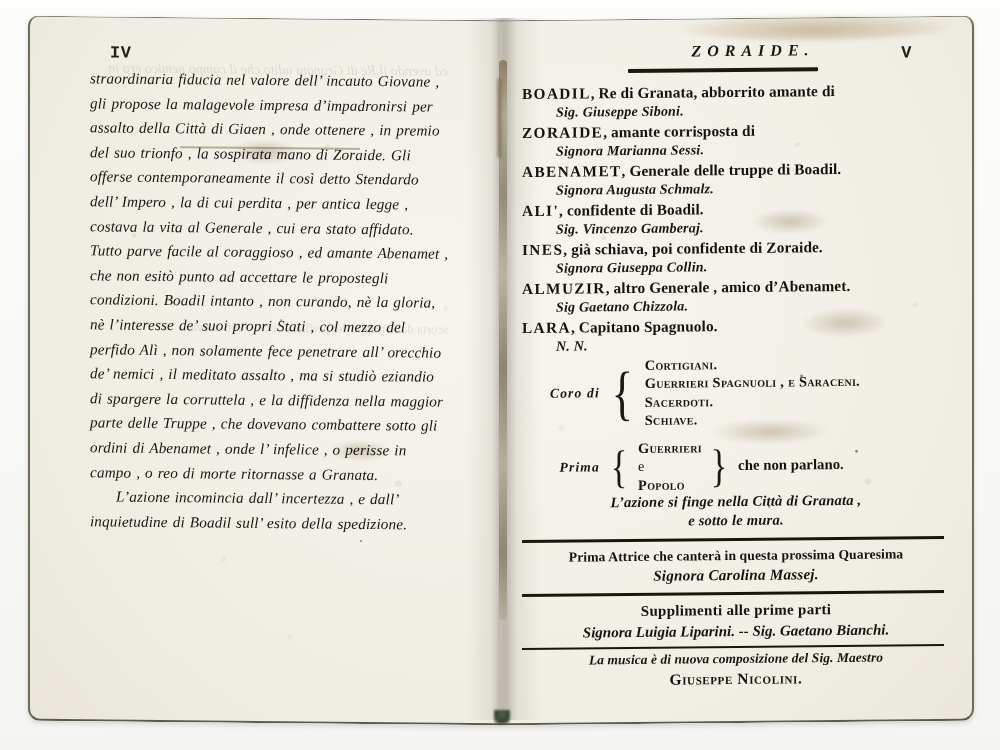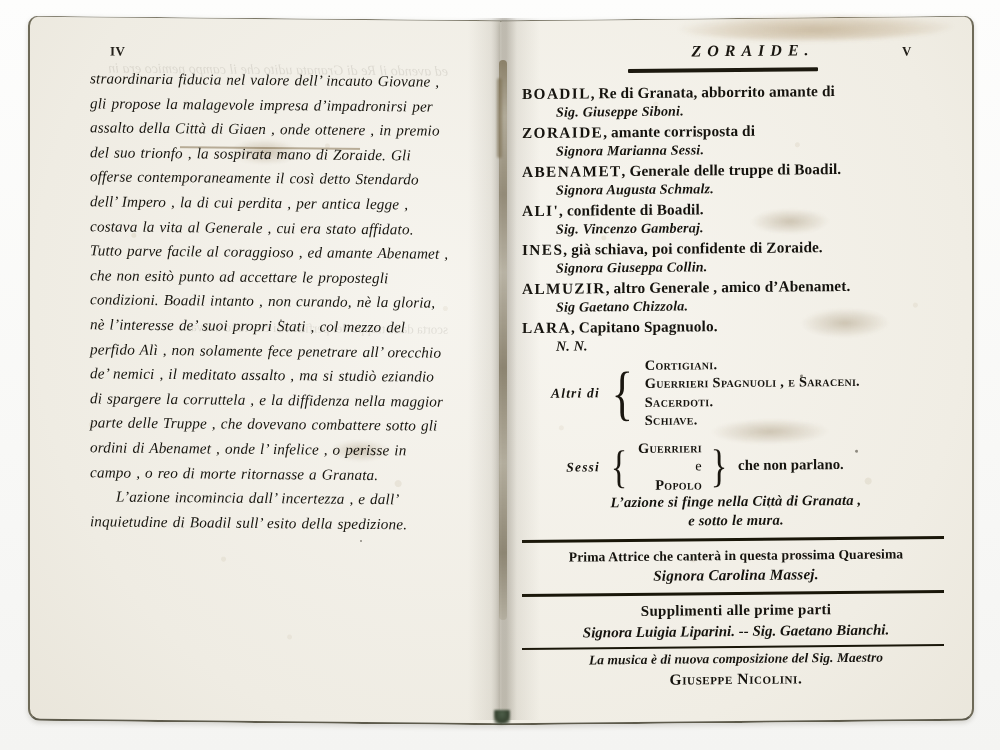--- a/index.html
+++ b/index.html
@@ -70,22 +70,22 @@
     background:rgba(120,106,74,.55);filter:blur(1px);}
   .gutterbite{position:absolute;left:466px;bottom:-4px;width:16px;height:14px;
     background:radial-gradient(ellipse at 50% 30%, #4e5f4a 0%, #35412f 60%, rgba(53,65,47,0) 100%);
     filter:blur(.8px);}
 
   
   .page{position:absolute;top:0;color:#15130e;}
   .page.left{left:0;width:472px;transform:skewY(0.55deg);}
   .page.right{left:472px;width:472px;transform:skewY(-0.55deg);}
 
-  .folio{position:absolute;font-family:Liberation Serif, serif;font-weight:bold;
-         font-size:13px;letter-spacing:.5px;color:#23201a;}
+  .folio{position:absolute;font-family:Liberation Mono, monospace;font-weight:bold;
+         font-size:17px;letter-spacing:.5px;color:#23201a;}
   .folio.l{left:82px;top:27px;}
   .folio.r{right:60px;top:27px;}
 
   .bodytext{position:absolute;left:62px;top:50px;width:360px;
     font-style:italic;font-size:15.2px;line-height:24.6px;
     color:#17150f;letter-spacing:.15px;word-spacing:1px;}
   .bodytext p{margin:0;}
   .bodytext p.ind{text-indent:26px;}
 
   
@@ -219,34 +219,34 @@
           <div class="singer">Sig Gaetano Chizzola.</div>
         </div>
 
         <div class="castrow">
           <div class="role"><span class="nm">LARA</span><span class="desc">, Capitano Spagnuolo.</span></div>
           <div class="singer">N. N.</div>
         </div>
       </div>
 
       <div class="grp" style="left:14px;top:337px;">
-        <div class="lbl">Altri di</div>
+        <div class="lbl">Coro di</div>
         <div class="brace tall">{</div>
         <div class="items">
           <div class="sc">Cortigiani.</div>
           <div class="sc">Guerrieri Spagnuoli , e Saraceni.</div>
           <div class="sc">Sacerdoti.</div>
           <div class="sc">Schiave.</div>
         </div>
       </div>
 
       <div class="grp" style="left:14px;top:420px;">
-        <div class="lbl">Sessi</div>
+        <div class="lbl">Prima</div>
         <div class="brace">{</div>
-        <div class="items" style="text-align:right;">
+        <div class="items" style="text-align:left;">
           <div class="sc">Guerrieri</div>
           <div style="font-weight:normal;">e</div>
           <div class="sc">Popolo</div>
         </div>
         <div class="brace">}</div>
         <div class="tail">che non parlano.</div>
       </div>
 
       <div class="setting" style="top:474px;">
         <div>L’azione si finge nella Città di Granata ,</div>

